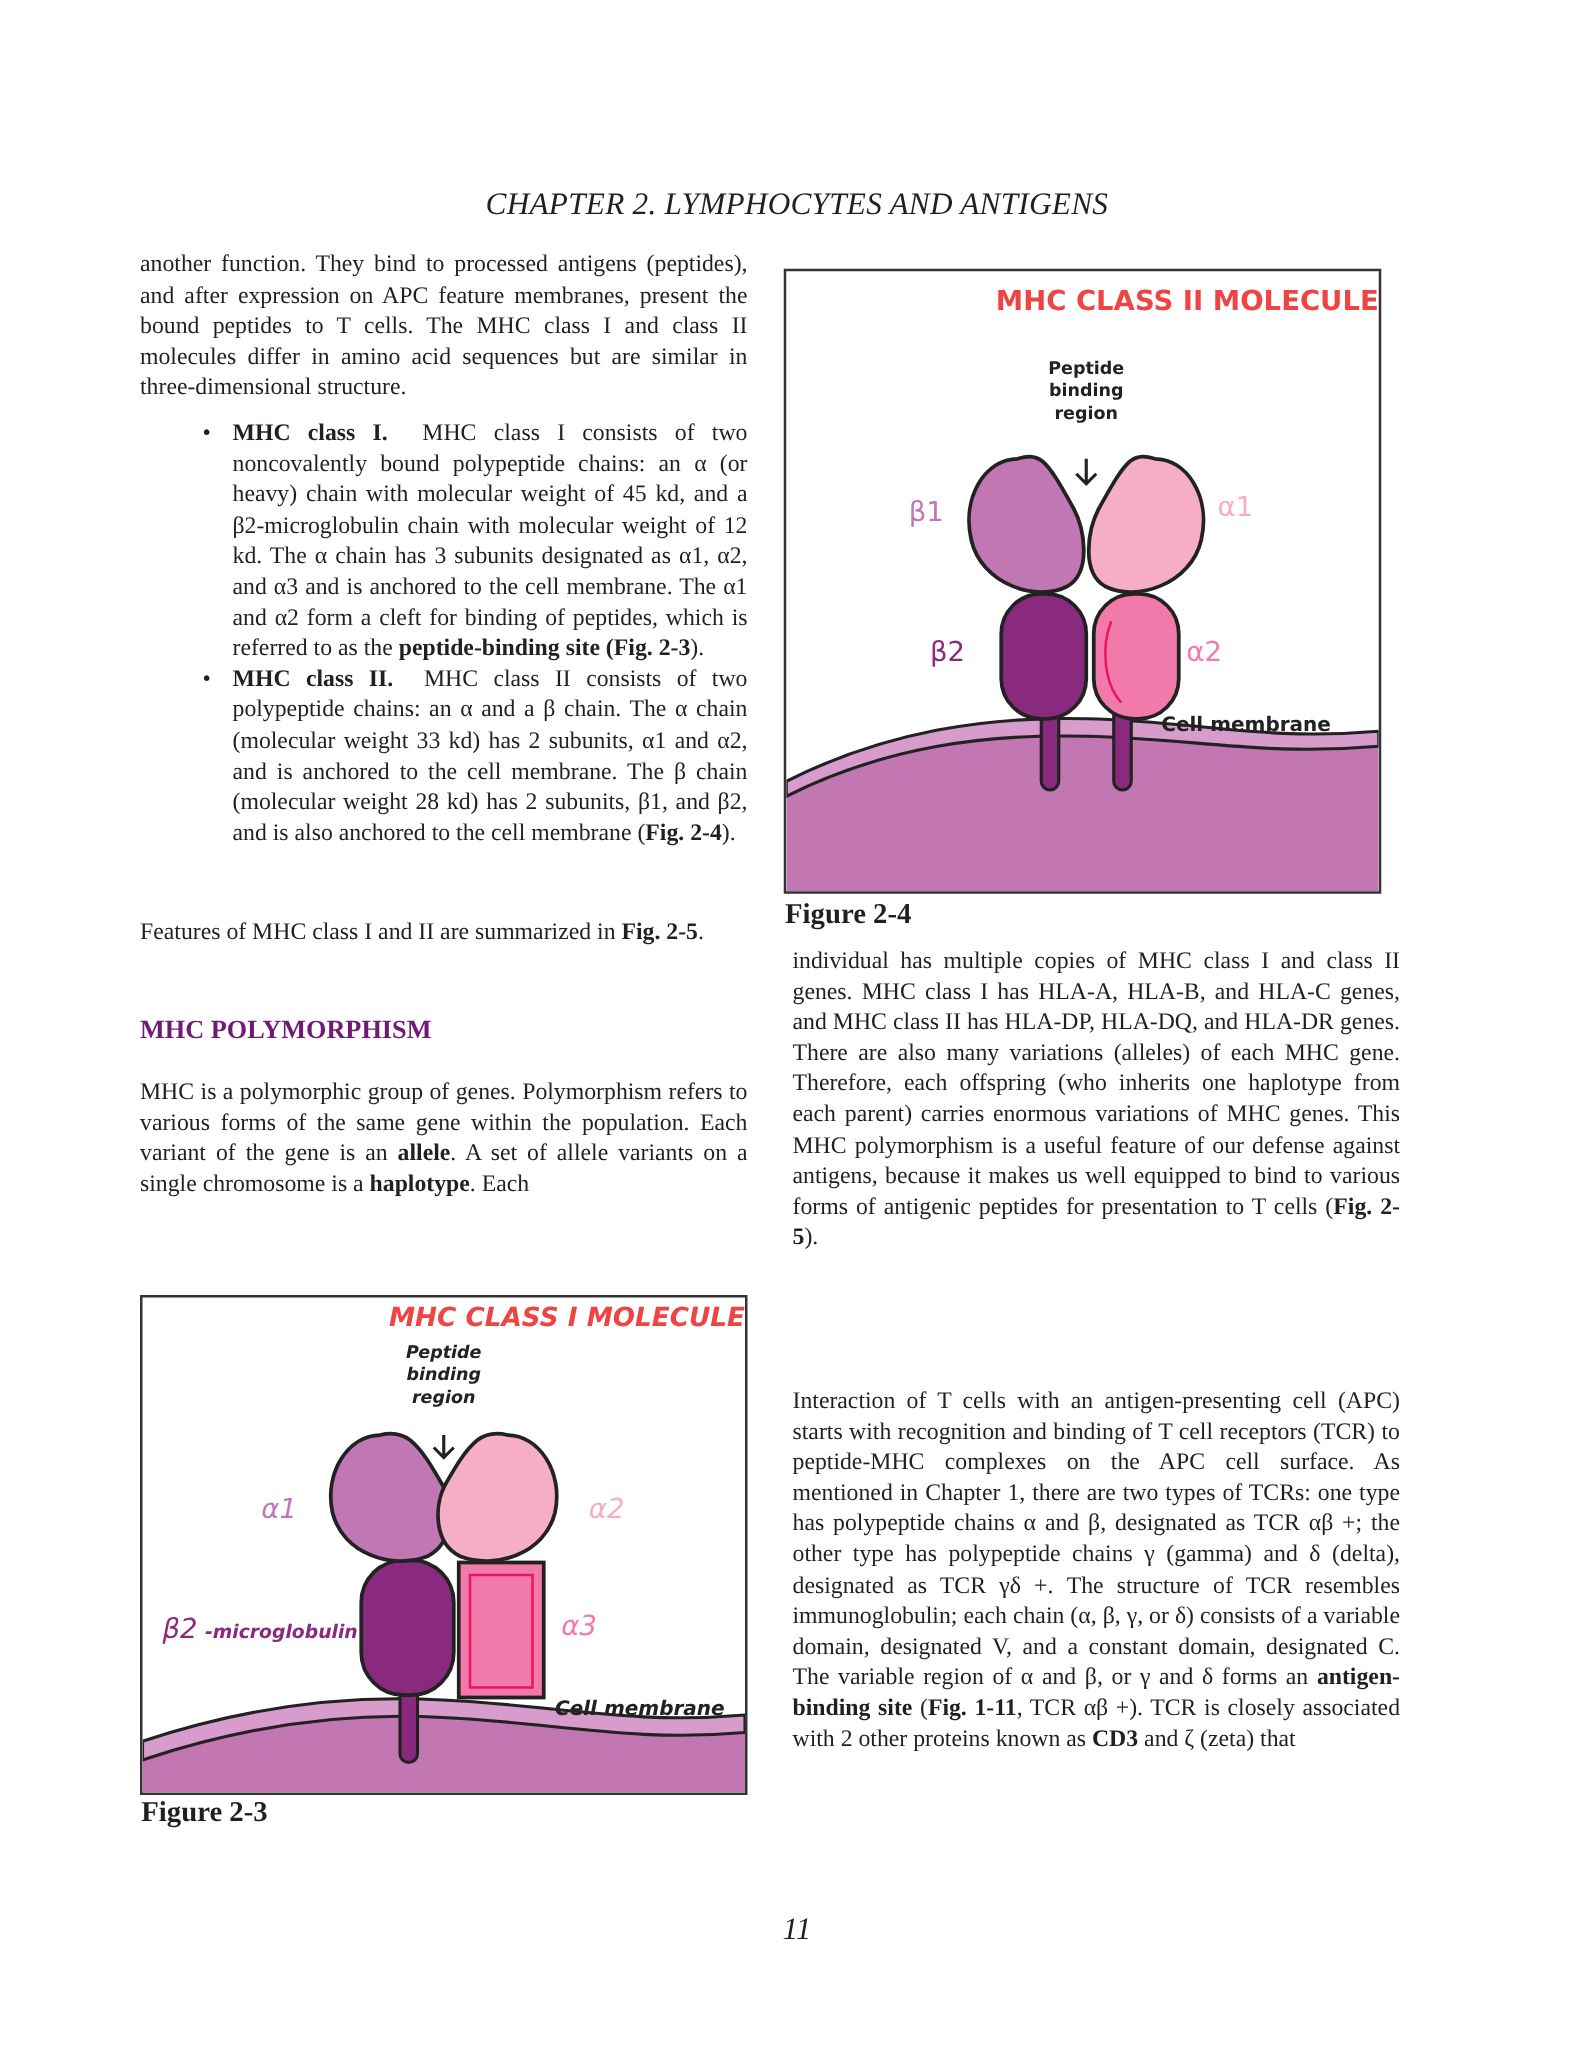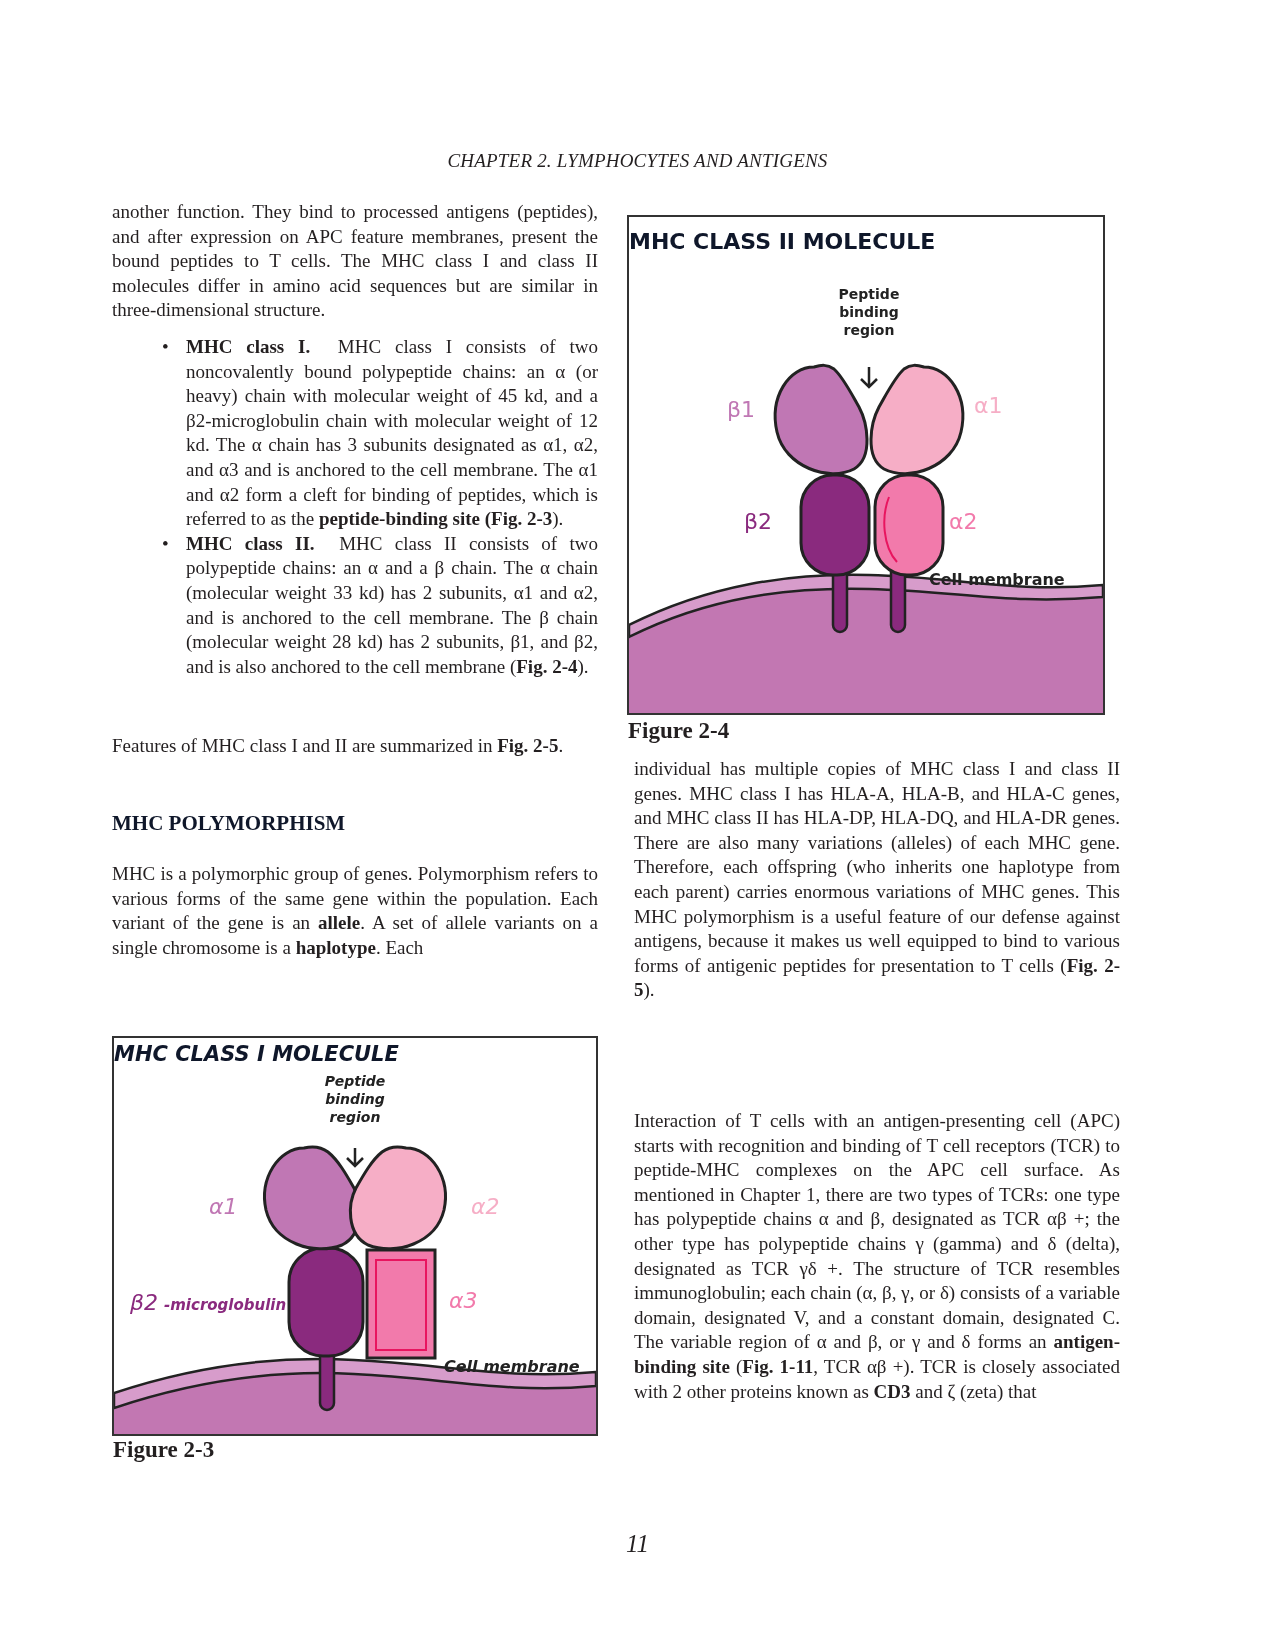--- a/index.html
+++ b/index.html
@@ -1,31 +1,31 @@
 <!DOCTYPE html>
 <html><head>
 <meta charset="utf-8">
 <style>
   html, body { margin: 0; padding: 0; background: #ffffff; }
   body { width: 1275px; height: 1650px; position: relative; overflow: hidden;
          font-family: "Liberation Serif", "DejaVu Serif", serif; color: #231f20; }
   .running-head { position: absolute; top: 150px; left: 0; width: 1275px; text-align: center;
-                  font-style: italic; font-size: 19px; letter-spacing: 0.2px; }
+                  font-style: italic; font-size: 25px; letter-spacing: 0.2px; }
   .col { position: absolute; font-size: 19px; line-height: 24.6px; text-align: justify; }
   .col p { margin: 0; }
   .left { left: 112px; width: 486px; }
   .right { left: 634px; width: 486px; }
   b { font-weight: bold; }
   ul.bullets { list-style: none; margin: 12px 0 0 0; padding: 0 0 0 74px; }
   ul.bullets li { position: relative; margin: 0; }
   ul.bullets li::before { content: "\2022"; position: absolute; left: -24px; top: 0; }
-  .heading { color: #0f172a; font-weight: bold; font-size: 21px; line-height: 27px; margin: 0; text-align: left; }
+  .heading { color: #701a75; font-weight: bold; font-size: 21px; line-height: 27px; margin: 0; text-align: left; }
   .figure-box { position: absolute; border: 2px solid #333; background: #fff; overflow: hidden; }
-  .fig-title { position: absolute; left: 0; width: 100%; text-align: left;
-               font-family: "DejaVu Sans", sans-serif; font-weight: bold; color: #0f172a; }
+  .fig-title { position: absolute; left: 0; width: 100%; text-align: right;
+               font-family: "DejaVu Sans", sans-serif; font-weight: bold; color: #ef4444; }
   .fig-caption { position: absolute; font-weight: bold; font-size: 23px; }
   .page-number { position: absolute; top: 1530px; left: 0; width: 1275px; text-align: center;
                  font-style: italic; font-size: 25px; }
   svg text { font-family: "DejaVu Sans", sans-serif; }
 </style>
 </head>
 <body>
 
 <div class="running-head">CHAPTER 2.  LYMPHOCYTES AND ANTIGENS</div>
 

